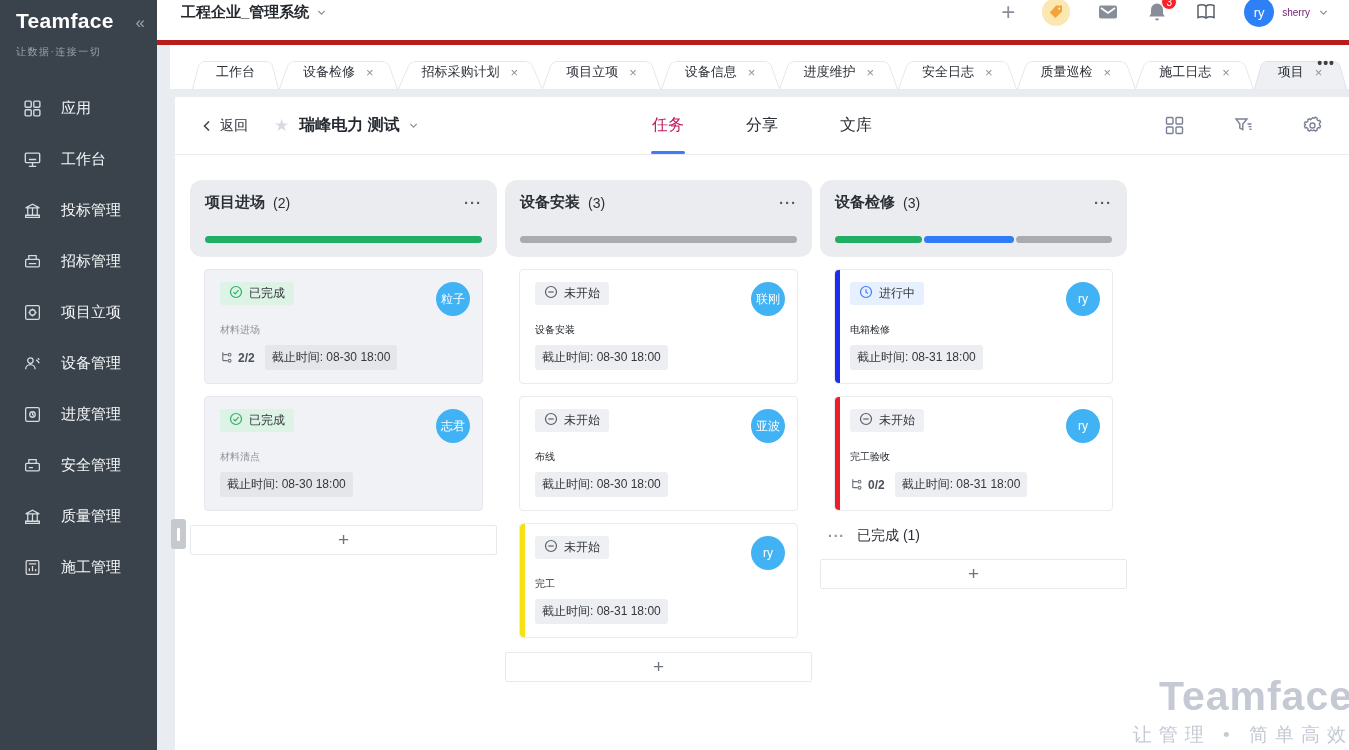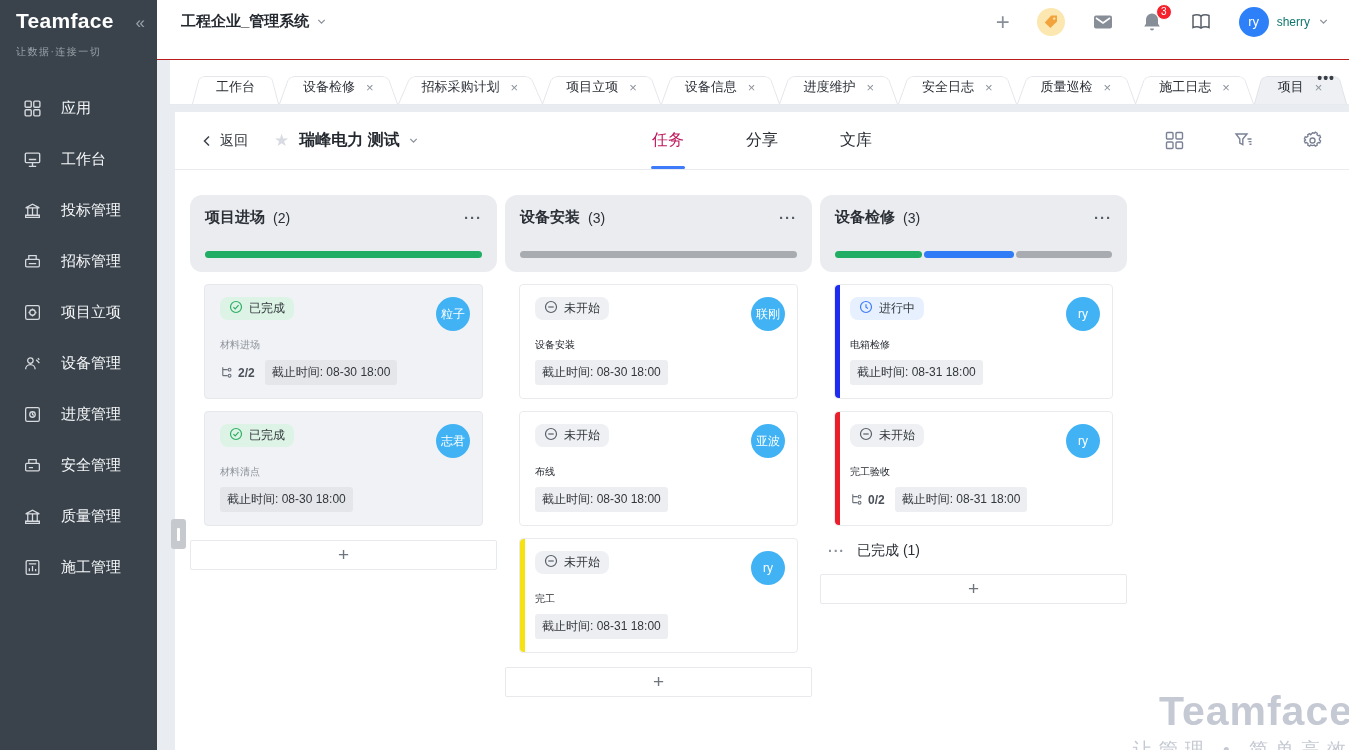--- a/index.html
+++ b/index.html
@@ -13,32 +13,32 @@
   .logo-slogan { font-size:10px; color:#99a0a8; letter-spacing:1.5px; margin-top:12px; }
   .collapse { color:#9aa1a9; font-size:17px; margin-top:4px; cursor:pointer; }
   .nav { margin-top:14px; }
   .nav-item { height:51px; display:flex; align-items:center; padding-left:23px; gap:19px; color:#f4f6f8; font-size:15px; cursor:pointer; }
   .nav-ic { width:19px; height:19px; color:#d7dade; display:flex; align-items:center; }
   .nav-ic svg { width:19px; height:19px; }
 
   
   .main { position:absolute; left:157px; top:0; right:0; bottom:0; background:#e9ecf0; }
 
-  .topbar { height:60px; background:#fff; border-bottom:1px solid #b91c1c; display:flex; align-items:center; padding:0 20px 16px 24px; }
+  .topbar { height:45px; background:#fff; border-bottom:5px solid #b91c1c; display:flex; align-items:center; padding:0 20px 16px 24px; }
   .tb-title { font-size:15px; font-weight:600; color:#24282f; display:flex; align-items:center; gap:7px; cursor:pointer; }
   .caret { width:11px; height:11px; color:#8b9199; }
   .tb-right { margin-left:auto; display:flex; align-items:center; gap:27px; }
   .tb-plus { font-size:24px; font-weight:300; color:#8a9099; line-height:20px; cursor:pointer; }
   .tag-circle { width:28px; height:28px; border-radius:50%; background:#fbe7af; display:flex; align-items:center; justify-content:center; cursor:pointer; }
   .tb-ic { width:22px; height:22px; color:#868d96; cursor:pointer; position:relative; display:flex; align-items:center; justify-content:center; }
   .tb-ic svg { width:22px; height:22px; }
   .bell-badge { position:absolute; top:-7px; right:-9px; min-width:16px; height:16px; border-radius:8px; background:#f5222d; color:#fff; font-size:10px; display:flex; align-items:center; justify-content:center; padding:0 4px; border:1px solid #fff; }
   .tb-user { display:flex; align-items:center; gap:8px; cursor:pointer; }
   .tb-avatar { width:30px; height:30px; border-radius:50%; background:#2d80f8; color:#fff; font-size:13px; display:flex; align-items:center; justify-content:center; }
-  .tb-username { font-size:12px; color:#0f766e; }
+  .tb-username { font-size:10px; color:#701a75; }
 
   
   .tabstrip { height:45px; margin-left:13px; background:#fff; position:relative; display:flex; align-items:flex-end; padding:0 40px 0 22px; border-bottom:1px solid #e8eaee; }
   .tab { position:relative; height:34px; display:flex; align-items:center; padding:0 24px; cursor:pointer; }
   .tab::before { content:""; position:absolute; inset:0; background:#fff; border:1px solid #e3e5ea; border-bottom:none; border-radius:7px 7px 0 0; transform:perspective(26px) rotateX(9deg); transform-origin:bottom; }
   .tab.active::before { background:#eef0f4; border-color:#dfe2e7; }
   .tab-label { position:relative; font-size:13px; color:#2b2f36; white-space:nowrap; }
   .tab-close { position:relative; margin-left:11px; font-size:13px; color:#8b9199; line-height:1; }
   .tab-more { position:absolute; right:14px; top:10px; font-size:14px; font-weight:bold; letter-spacing:1px; color:#3a3f46; cursor:pointer; }
 
@@ -65,21 +65,21 @@
   .col-title { font-size:15px; font-weight:bold; color:#2b2f36; }
   .col-count { font-size:14px; color:#2b2f36; margin-left:8px; }
   .col-menu { margin-left:auto; color:#565c66; font-size:15px; font-weight:bold; letter-spacing:1px; cursor:pointer; line-height:10px; }
   .col-progress { margin-top:24px; height:7px; display:flex; gap:2px; }
   .col-progress .seg { height:7px; border-radius:3.5px; }
   .cards { padding:0 14px; }
   .card { position:relative; margin-top:12px; background:#fff; border:1px solid #e9ebee; border-radius:4px; padding:12px 12px 13px 15px; cursor:pointer; }
   .card.done { background:#f1f2f5; border-color:#e6e8eb; }
   .accent { position:absolute; left:0; top:0; bottom:0; width:5px; border-radius:4px 0 0 4px; }
   .card-row1 { display:flex; align-items:flex-start; justify-content:space-between; }
-  .status { display:inline-flex; align-items:center; gap:6px; height:23px; padding:0 9px; border-radius:8px; font-size:12px; color:#33373c; }
+  .status { display:inline-flex; align-items:center; gap:6px; height:23px; padding:0 9px; border-radius:3px; font-size:12px; color:#33373c; }
   .status svg { width:14px; height:14px; }
   .status.done  { background:#dcf3e6; }
   .status.todo  { background:#eef0f3; }
   .status.doing { background:#e7f0fe; }
   .avatar { width:34px; height:34px; border-radius:50%; background:#41b3f5; color:#fff; font-size:12px; display:flex; align-items:center; justify-content:center; flex:0 0 34px; }
   .card-title { margin:7px 0 8px; font-size:10px; color:#24282f; }
   .card.done .card-title { color:#8d939b; }
   .meta { display:flex; align-items:center; gap:10px; font-size:12px; }
   .subtask { display:flex; align-items:center; gap:5px; color:#4c525b; font-weight:bold; }
   .subtask svg { width:13px; height:13px; }

